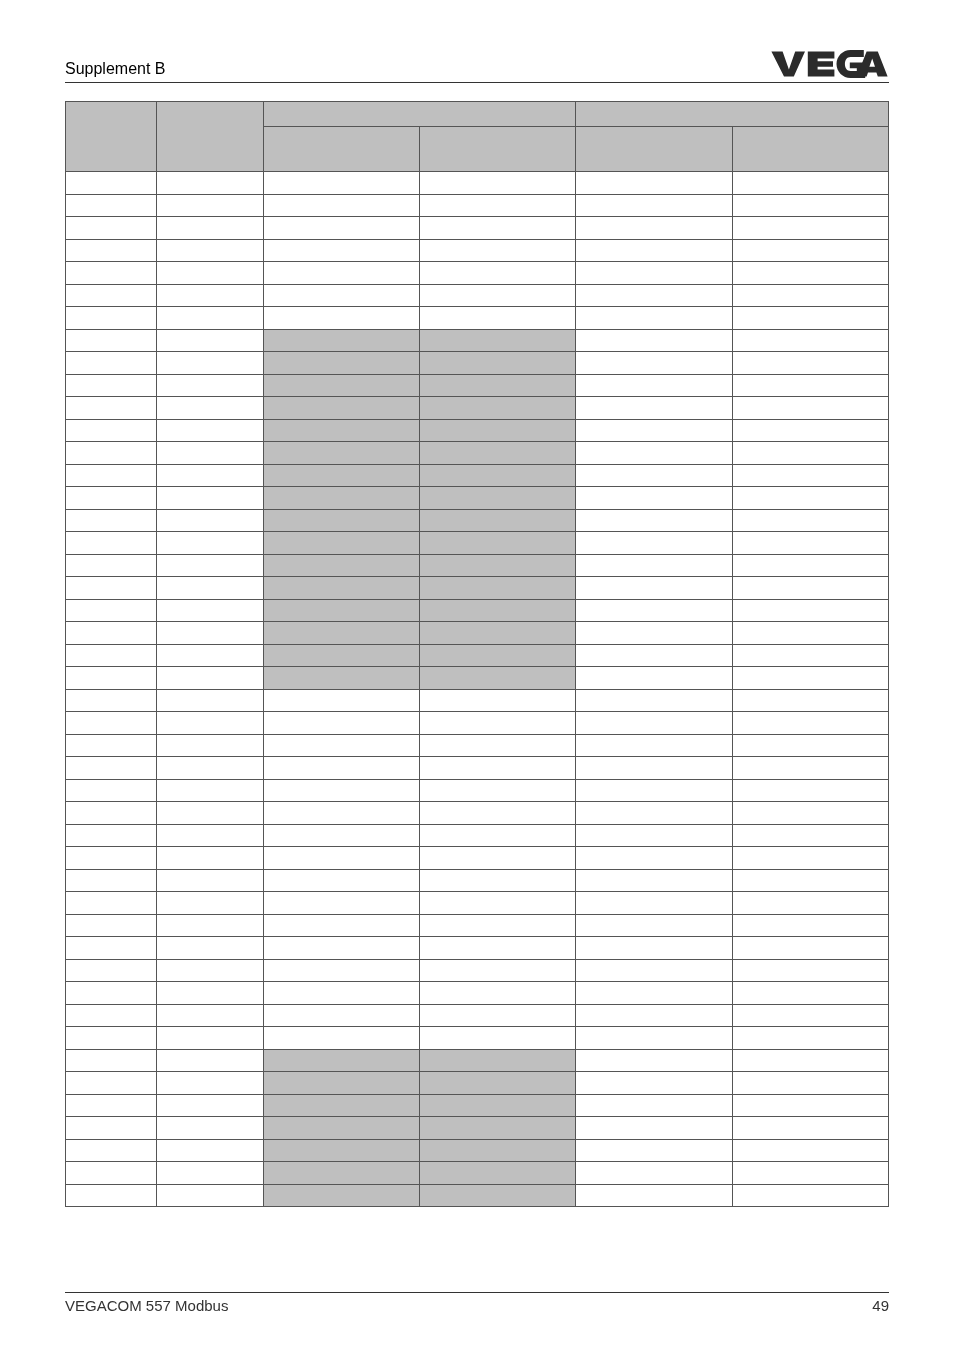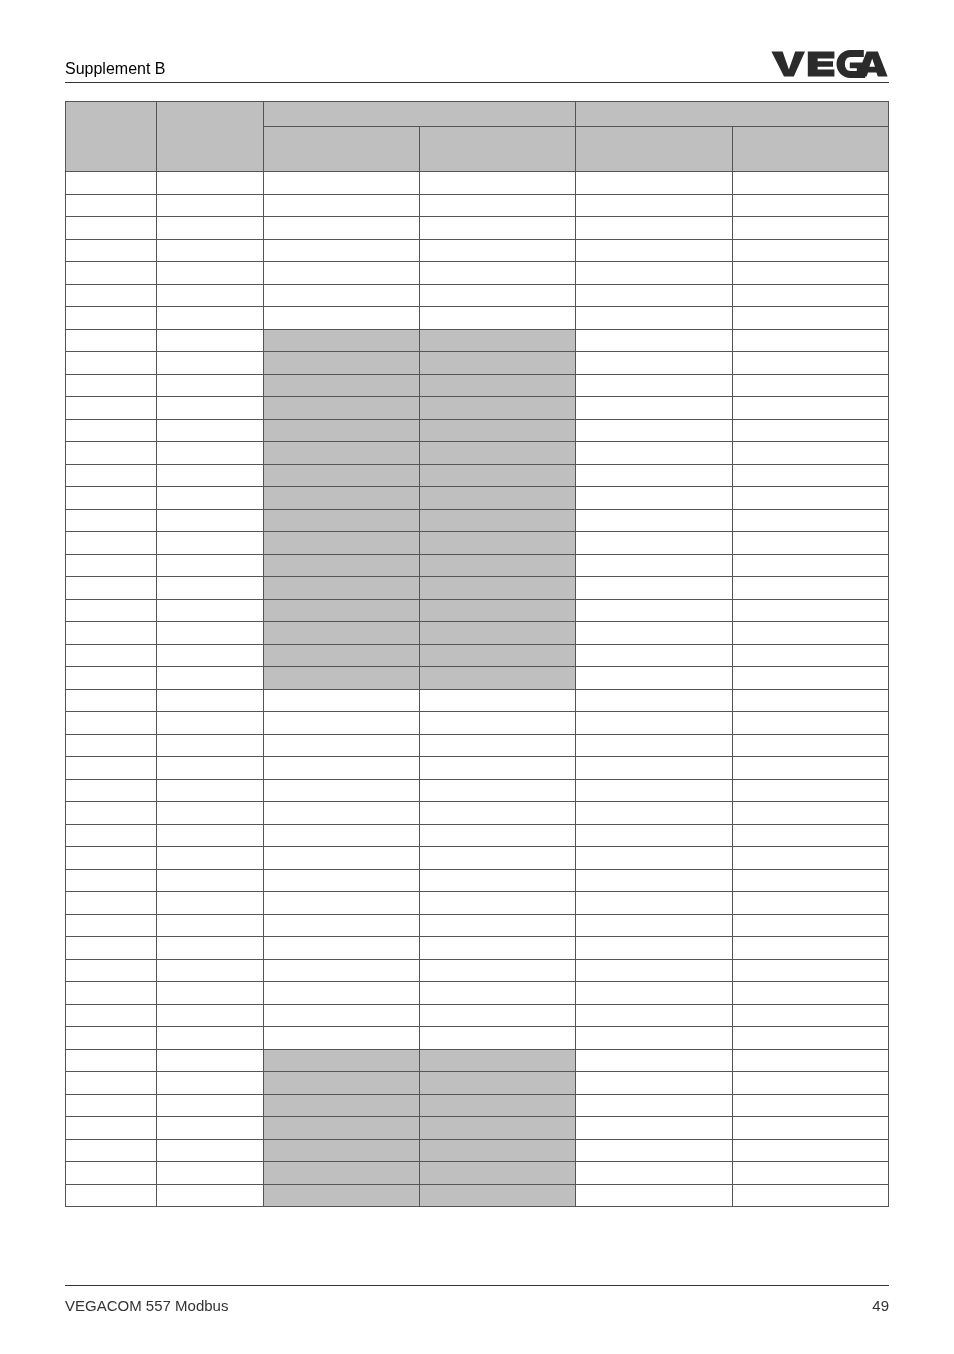--- a/index.html
+++ b/index.html
@@ -59,21 +59,21 @@
       background: #bfbfbf;
     }
     .footer {
       position: absolute;
       bottom: 40px;
       left: 65px;
       right: 65px;
       display: flex;
       justify-content: space-between;
       border-top: 1px solid #333;
-      padding-top: 11px;
+      padding-top: 4px;
       font-size: 15px;
       color: #333;
     }
   </style>
 </head>
 <body>
 
 <div class="header">
   <span>Supplement B</span>
   <span class="logo">

